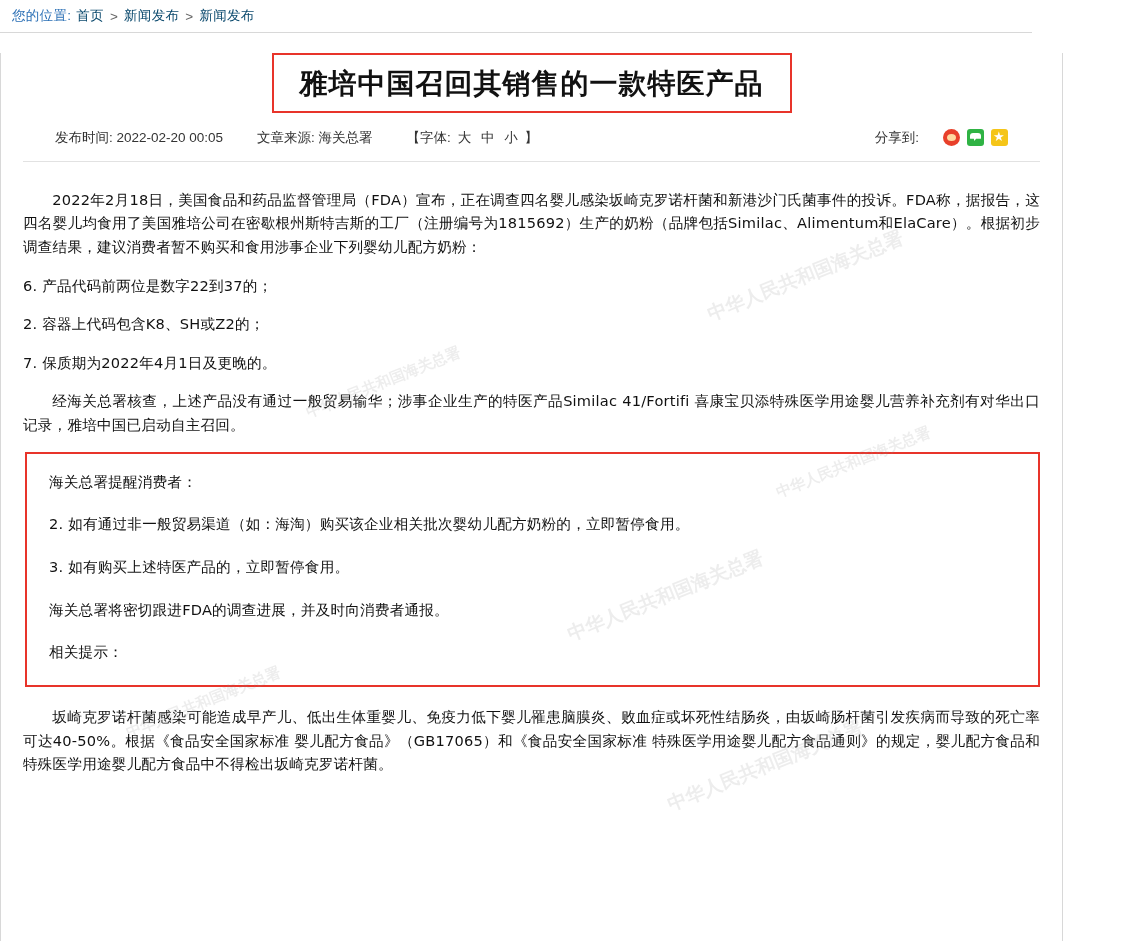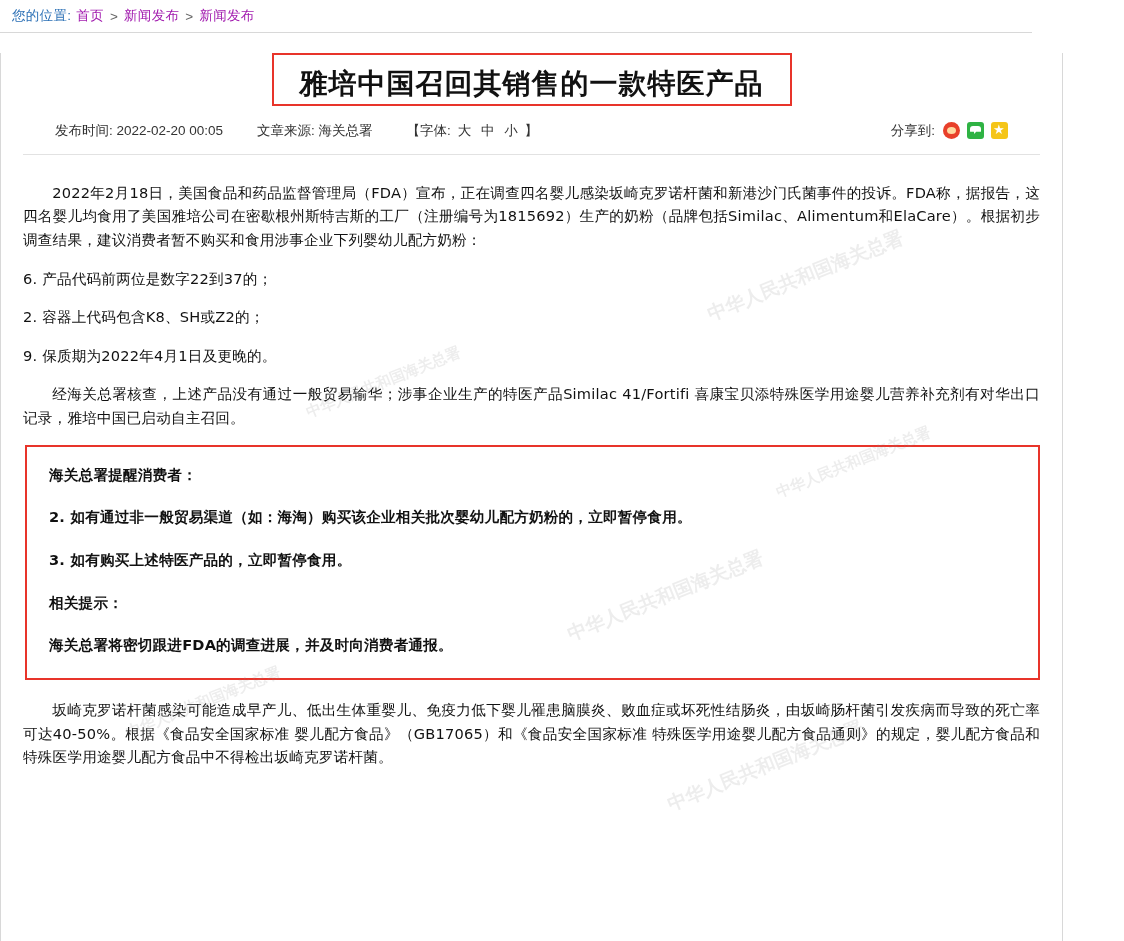--- a/index.html
+++ b/index.html
@@ -33,21 +33,21 @@
     color: #333;
     border-bottom: 1px solid #d8d8d8;
     box-sizing: border-box;
     letter-spacing: 0.3px;
   }
   .breadcrumb .bc-label {
     color: #2a6fb5;
     margin-right: 4px;
   }
   .breadcrumb .bc-link {
-    color: #a21caf;
+    color: #0c4a6e;
     text-decoration: none;
     margin: 0 1px;
   }
   .breadcrumb .bc-sep {
     margin: 0 5px;
     color: #666;
   }
 
   
   .article {
@@ -62,21 +62,21 @@
   }
 
   
   .title-wrap {
     margin-top: 20px;
     display: flex;
     justify-content: center;
   }
   .title-box {
     border: 2px solid #e8342a;
-    padding: 12px 26px 3px 26px;
+    padding: 12px 26px 10px 26px;
     display: inline-block;
   }
   .title {
     font-size: 28px;
     font-weight: bold;
     letter-spacing: 1px;
     color: #111;
     line-height: 1.2;
     white-space: nowrap;
     font-family: "DejaVu Sans", sans-serif;
@@ -89,21 +89,21 @@
     align-items: center;
     font-size: 13.5px;
     color: #333;
     padding: 0 32px 14px 32px;
     border-bottom: 1px solid #e2e2e2;
   }
   .meta .m-item { margin-right: 34px; white-space: nowrap; }
   .meta .m-font { margin-right: 0; }
   .meta .m-font .fs { margin: 0 3px; cursor: pointer; }
   .meta .spacer { flex: 1; }
-  .share-label { margin-right: 8px; text-align: right; }
+  .share-label { margin-right: 24px; text-align: right; }
   .share-icons { display: flex; align-items: center; gap: 7px; }
   .share-ic {
     width: 17px; height: 17px;
     border-radius: 3px;
     display: inline-block;
     position: relative;
   }
   .ic-weibo { background: #e8402a; border-radius: 50%; }
   .ic-weibo:after {
     content: "";
@@ -142,21 +142,20 @@
   }
   .p-indent { text-indent: 2em; }
   .p-sub { margin-left: 28px; }
 
   
   .redbox {
     border: 2px solid #e8342a;
     padding: 16px 18px 2px 22px;
     margin: 4px 0 18px 2px;
     box-sizing: border-box;
-    font-weight: bold;
   }
   .redbox p { margin: 0 0 19px 0; }
 
   
   .wm {
     position: absolute;
     color: rgba(140,140,140,0.16);
     font-size: 19px;
     font-weight: bold;
     transform: rotate(-22deg);
@@ -213,28 +212,28 @@
         <span class="share-ic ic-wechat"></span>
         <span class="share-ic ic-star"></span>
       </span>
     </div>
 
     <div class="body">
 
       <p class="p-indent">2022年2月18日，美国食品和药品监督管理局（FDA）宣布，正在调查四名婴儿感染坂崎克罗诺杆菌和新港沙门氏菌事件的投诉。FDA称，据报告，这四名婴儿均食用了美国雅培公司在密歇根州斯特吉斯的工厂（注册编号为1815692）生产的奶粉（品牌包括Similac、Alimentum和ElaCare）。根据初步调查结果，建议消费者暂不购买和食用涉事企业下列婴幼儿配方奶粉：</p>
       <p class="p-sub">6. 产品代码前两位是数字22到37的；</p>
       <p class="p-sub">2. 容器上代码包含K8、SH或Z2的；</p>
-      <p class="p-sub">9. 保质期为2022年4月1日及更晚的。</p>
+      <p class="p-sub">7. 保质期为2022年4月1日及更晚的。</p>
       <p class="p-indent">经海关总署核查，上述产品没有通过一般贸易输华；涉事企业生产的特医产品Similac 41/Fortifi 喜康宝贝添特殊医学用途婴儿营养补充剂有对华出口记录，雅培中国已启动自主召回。</p>
 
       <div class="redbox">
         <p>海关总署提醒消费者：</p>
         <p>2. 如有通过非一般贸易渠道（如：海淘）购买该企业相关批次婴幼儿配方奶粉的，立即暂停食用。</p>
         <p>3. 如有购买上述特医产品的，立即暂停食用。</p>
+        <p>海关总署将密切跟进FDA的调查进展，并及时向消费者通报。</p>
         <p>相关提示：</p>
-        <p>海关总署将密切跟进FDA的调查进展，并及时向消费者通报。</p>
       </div>
 
       <p class="p-indent">坂崎克罗诺杆菌感染可能造成早产儿、低出生体重婴儿、免疫力低下婴儿罹患脑膜炎、败血症或坏死性结肠炎，由坂崎肠杆菌引发疾病而导致的死亡率可达40-50%。根据《食品安全国家标准 婴儿配方食品》（GB17065）和《食品安全国家标准 特殊医学用途婴儿配方食品通则》的规定，婴儿配方食品和特殊医学用途婴儿配方食品中不得检出坂崎克罗诺杆菌。</p>
     </div>
 
   </div>
 </div>
 
 </body></html>

